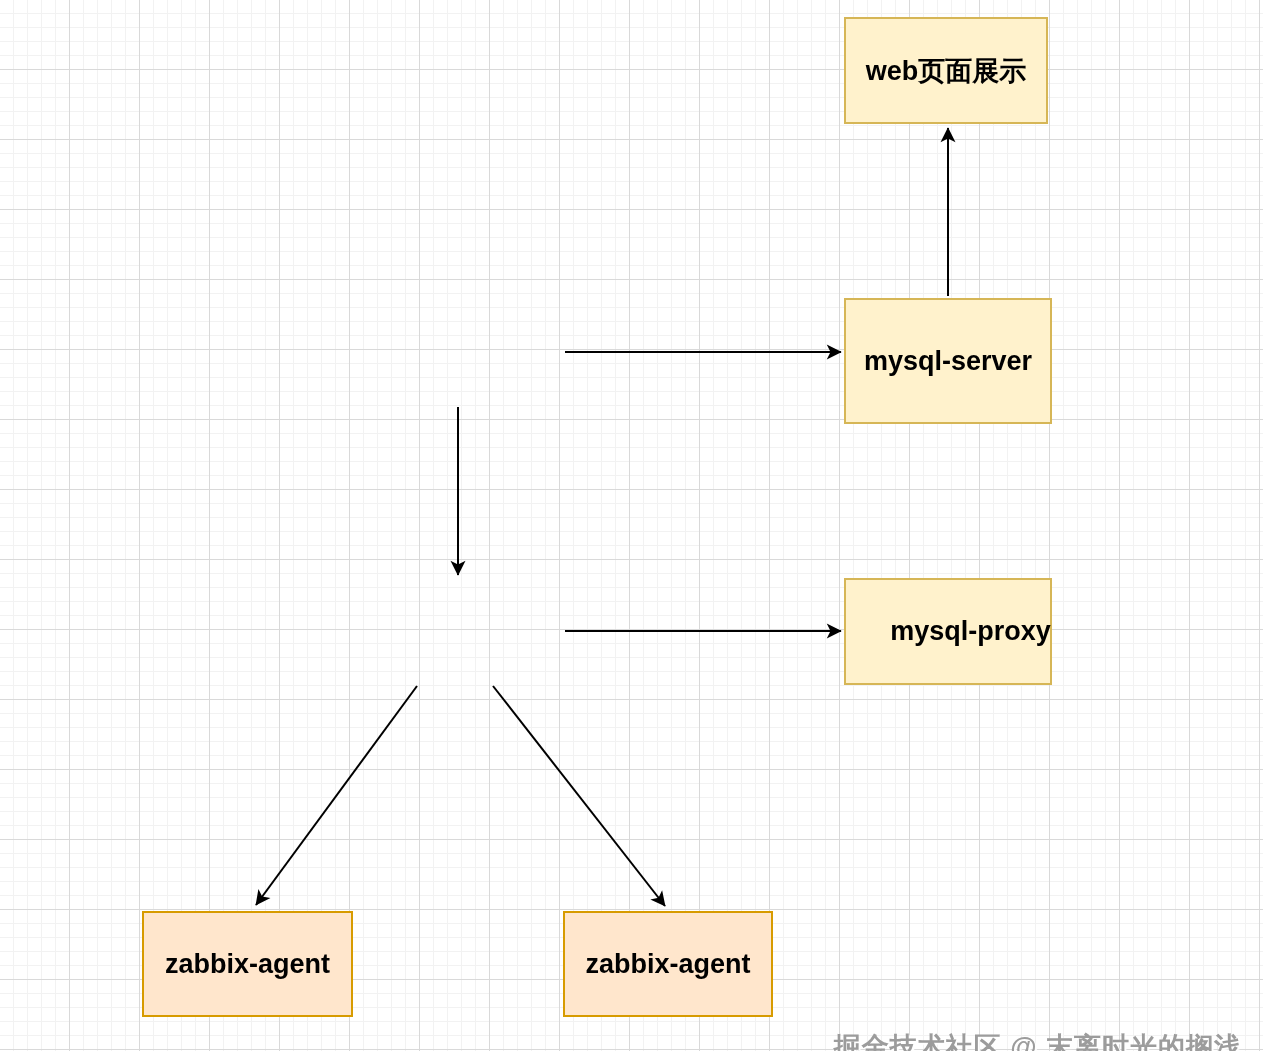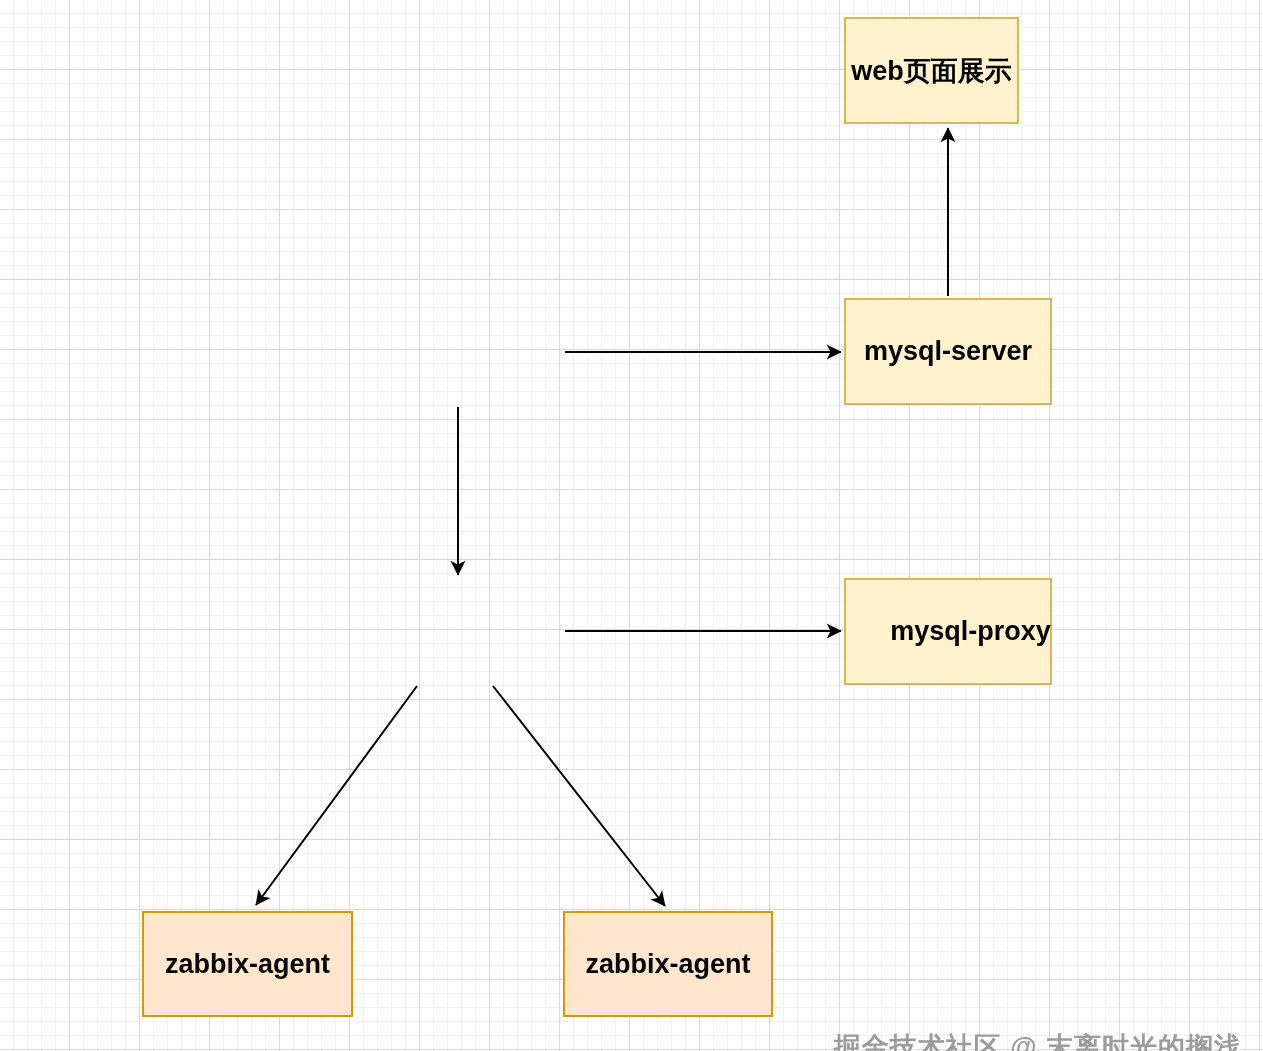--- a/index.html
+++ b/index.html
@@ -49,23 +49,23 @@
     right: 21px;
     font-size: 27px;
     font-weight: bold;
     letter-spacing: 1px;
     color: #9c9c9c;
     text-shadow: 2px 2px 1px #ffffff;
     white-space: nowrap;
   }
 
   
-  #n-web          { left: 844px; top: 17px;  width: 175px; height: 107px; }
+  #n-web          { left: 844px; top: 17px;  width: 204px; height: 107px; }
   #n-zbx-server   { left: 353px; top: 298px; width: 210px; height: 107px; }
-  #n-mysql-server { left: 844px; top: 298px; width: 208px; height: 107px; }
+  #n-mysql-server { left: 844px; top: 298px; width: 208px; height: 126px; }
   #n-zbx-proxy    { left: 353px; top: 578px; width: 210px; height: 107px; }
   #n-mysql-proxy  { left: 844px; top: 578px; width: 208px; height: 107px; padding-left: 45px; }
   #n-agent-left   { left: 142px; top: 911px; width: 211px; height: 106px; }
   #n-agent-right  { left: 563px; top: 911px; width: 210px; height: 106px; }
 </style>
 </head>
 <body>
 
 <div class="canvas">
 

